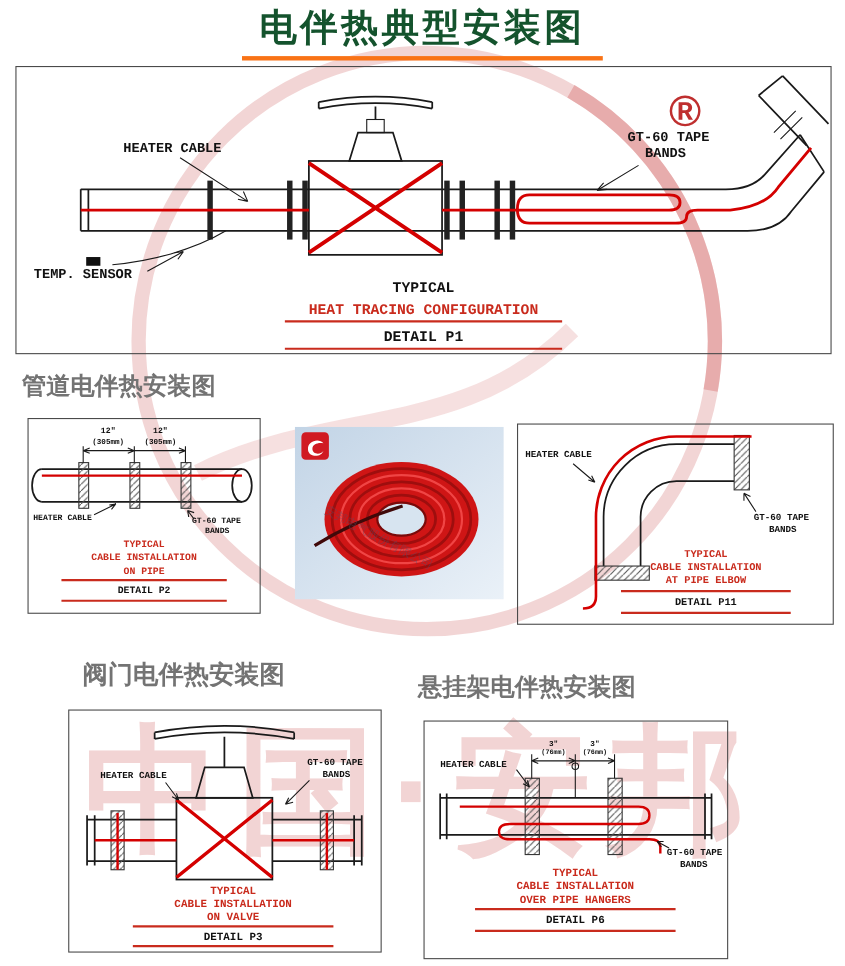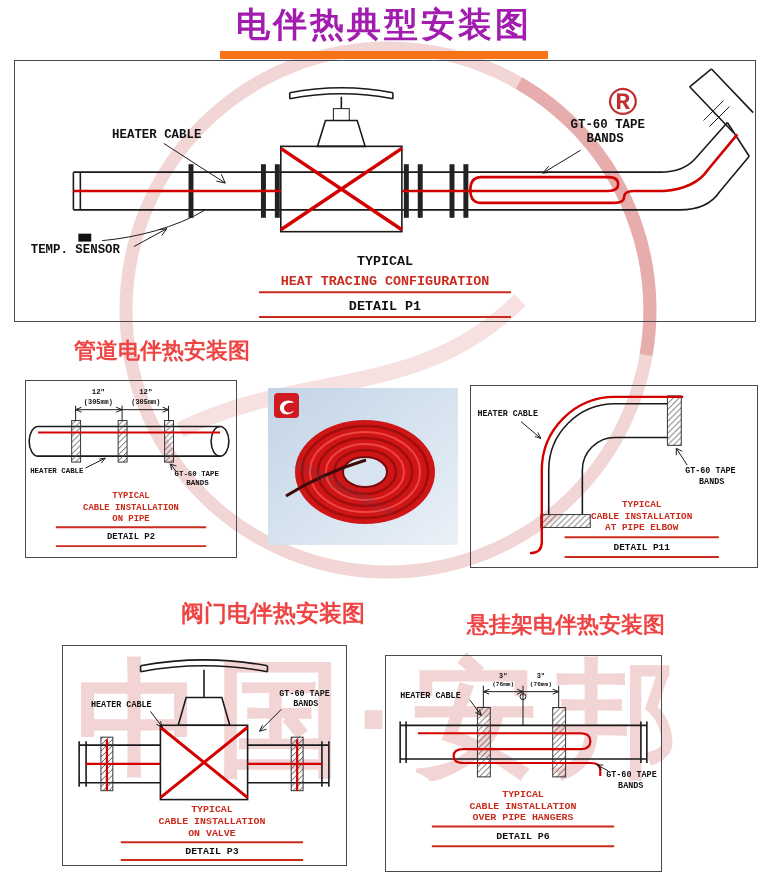--- a/index.html
+++ b/index.html
@@ -1,27 +1,27 @@
 <!DOCTYPE html>
 <html lang="zh"><head>
 <meta charset="utf-8">
 <style>
   *{box-sizing:border-box;margin:0;padding:0}
   html,body{background:#ffffff}
   body{width:768px;height:878px;font-family:"Liberation Sans",sans-serif}
   .page{position:relative;width:768px;height:878px;background:#fff;overflow:hidden}
   .wm{position:absolute;inset:0;z-index:0}
   .title-wrap{position:absolute;top:2px;left:0;width:100%;text-align:center;z-index:3}
-  .title-wrap h1{display:inline-block;font-size:34px;font-weight:900;color:#a21caf;
-    border-bottom:8px solid #f97316;padding:0 16px 3px;letter-spacing:3px;
+  .title-wrap h1{display:inline-block;font-size:34px;font-weight:900;color:#14532d;
+    border-bottom:4px solid #f97316;padding:0 16px 3px;letter-spacing:3px;
     font-family:"Liberation Sans",sans-serif}
   .panel{position:absolute;border:1px solid #4a4a4a;background:transparent;z-index:2}
   .panel svg{position:absolute;left:0;top:0;width:100%;height:100%}
   .photo{position:absolute;z-index:2}
-  .heading{position:absolute;text-align:right;font-weight:800;color:#ef4444;z-index:2;
+  .heading{position:absolute;text-align:left;font-weight:800;color:#737373;z-index:2;
     font-family:"Liberation Sans",sans-serif}
   
   text.mono{font-family:"Liberation Mono","DejaVu Sans Mono",monospace;font-weight:700;fill:#111}
   text.red{fill:#c92b1d}
   .pipe{stroke:#1a1a1a;stroke-width:1.6;fill:none}
   .thin{stroke:#1a1a1a;stroke-width:1;fill:none}
   .cable{stroke:#d40000;fill:none}
   .redline{stroke:#c92b1d;stroke-width:2;fill:none}
   .flange{fill:#222;stroke:none}
   .hatchbox{stroke:#333;stroke-width:1}

